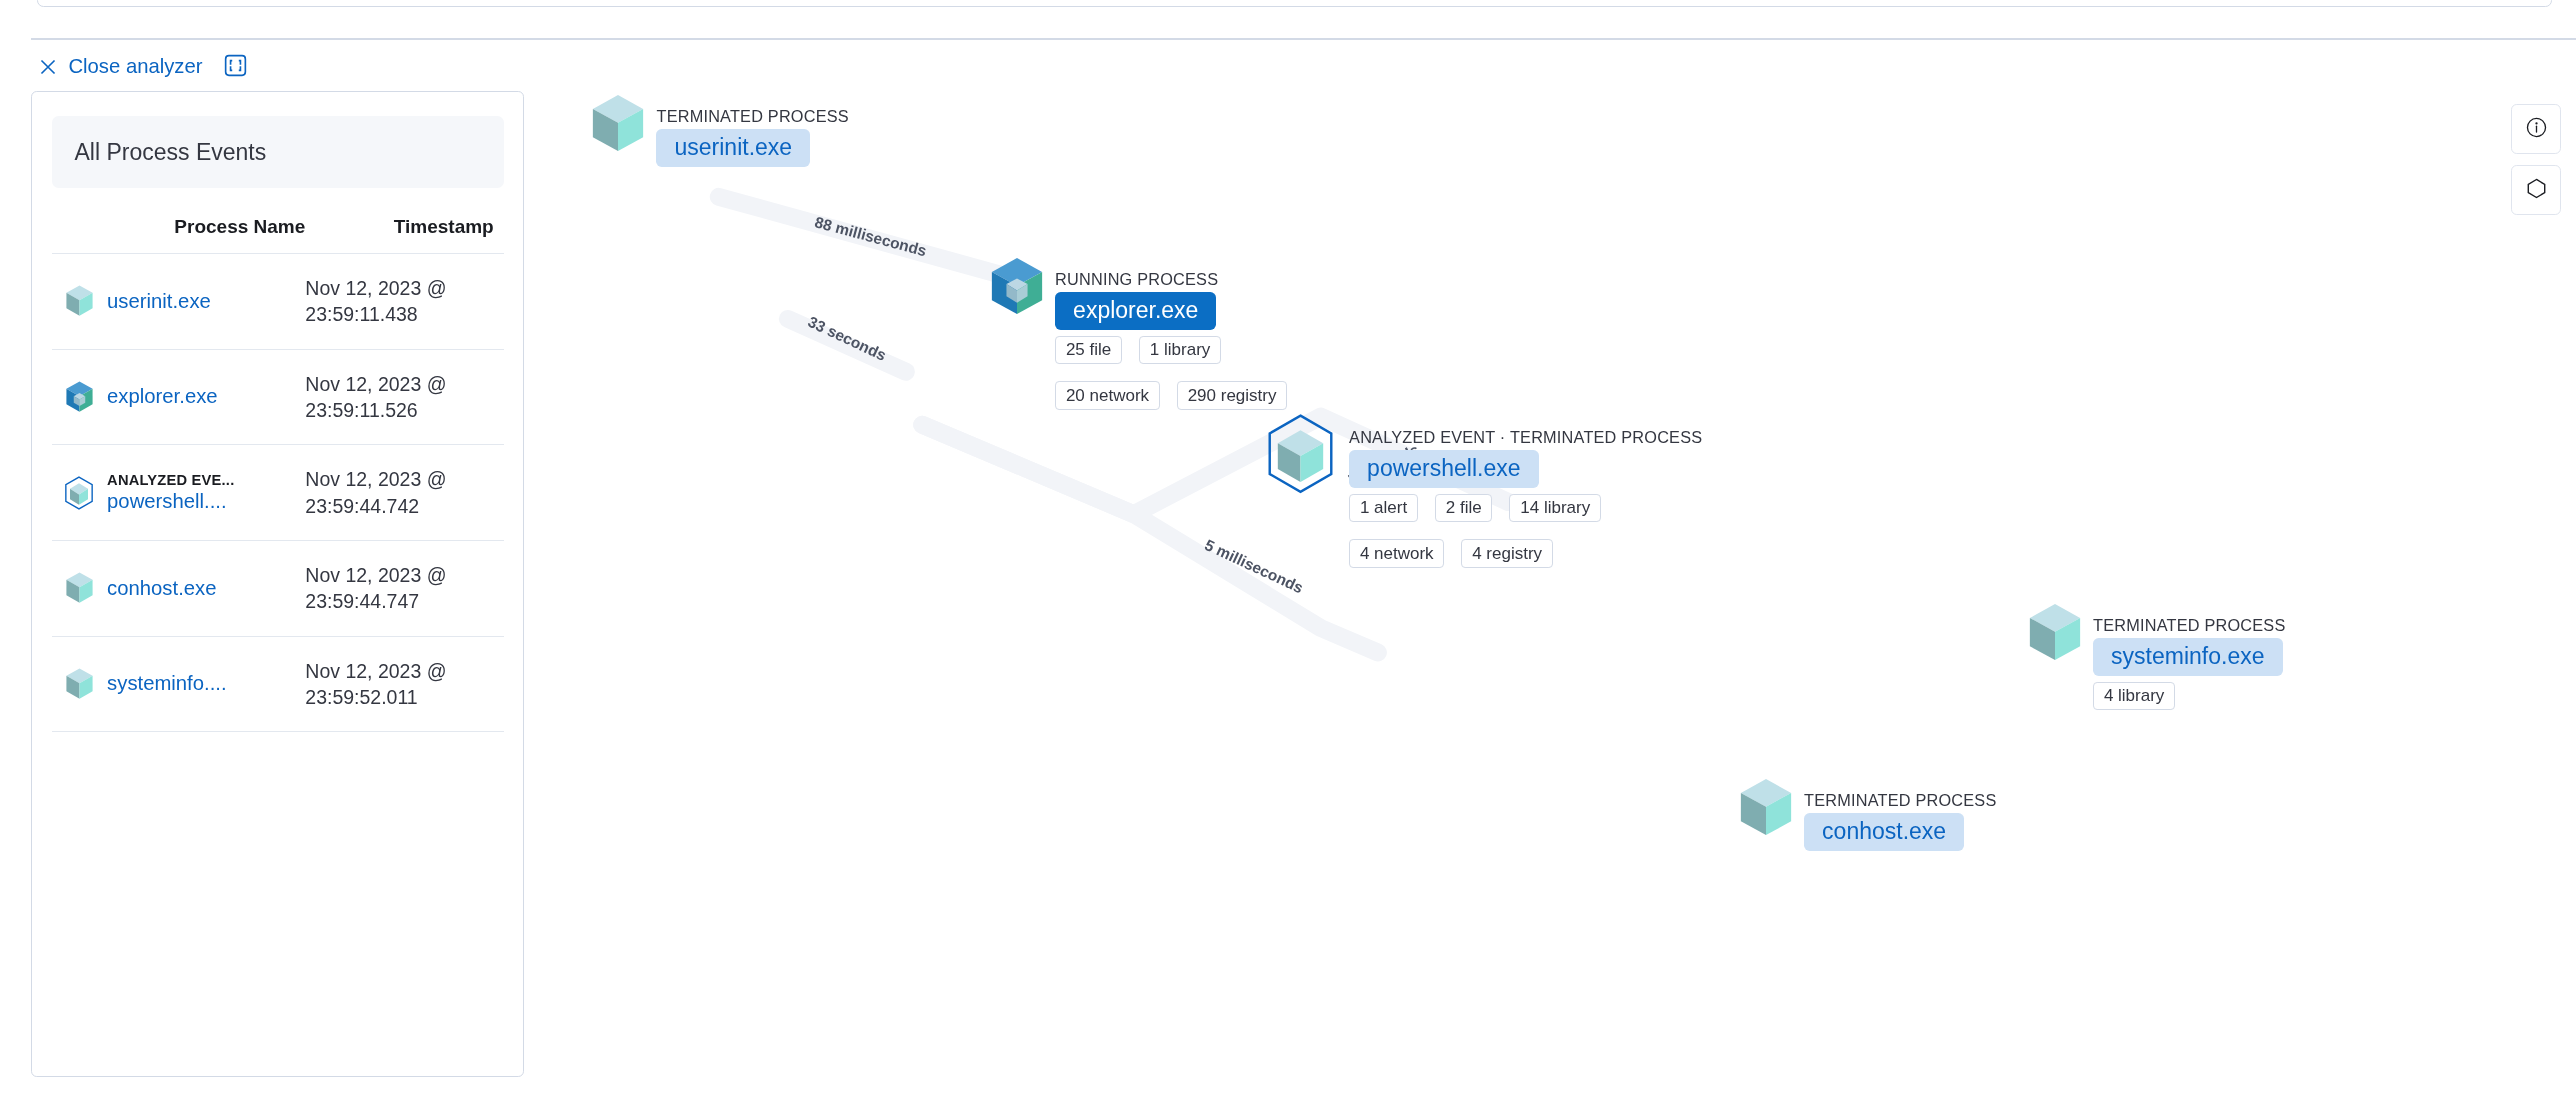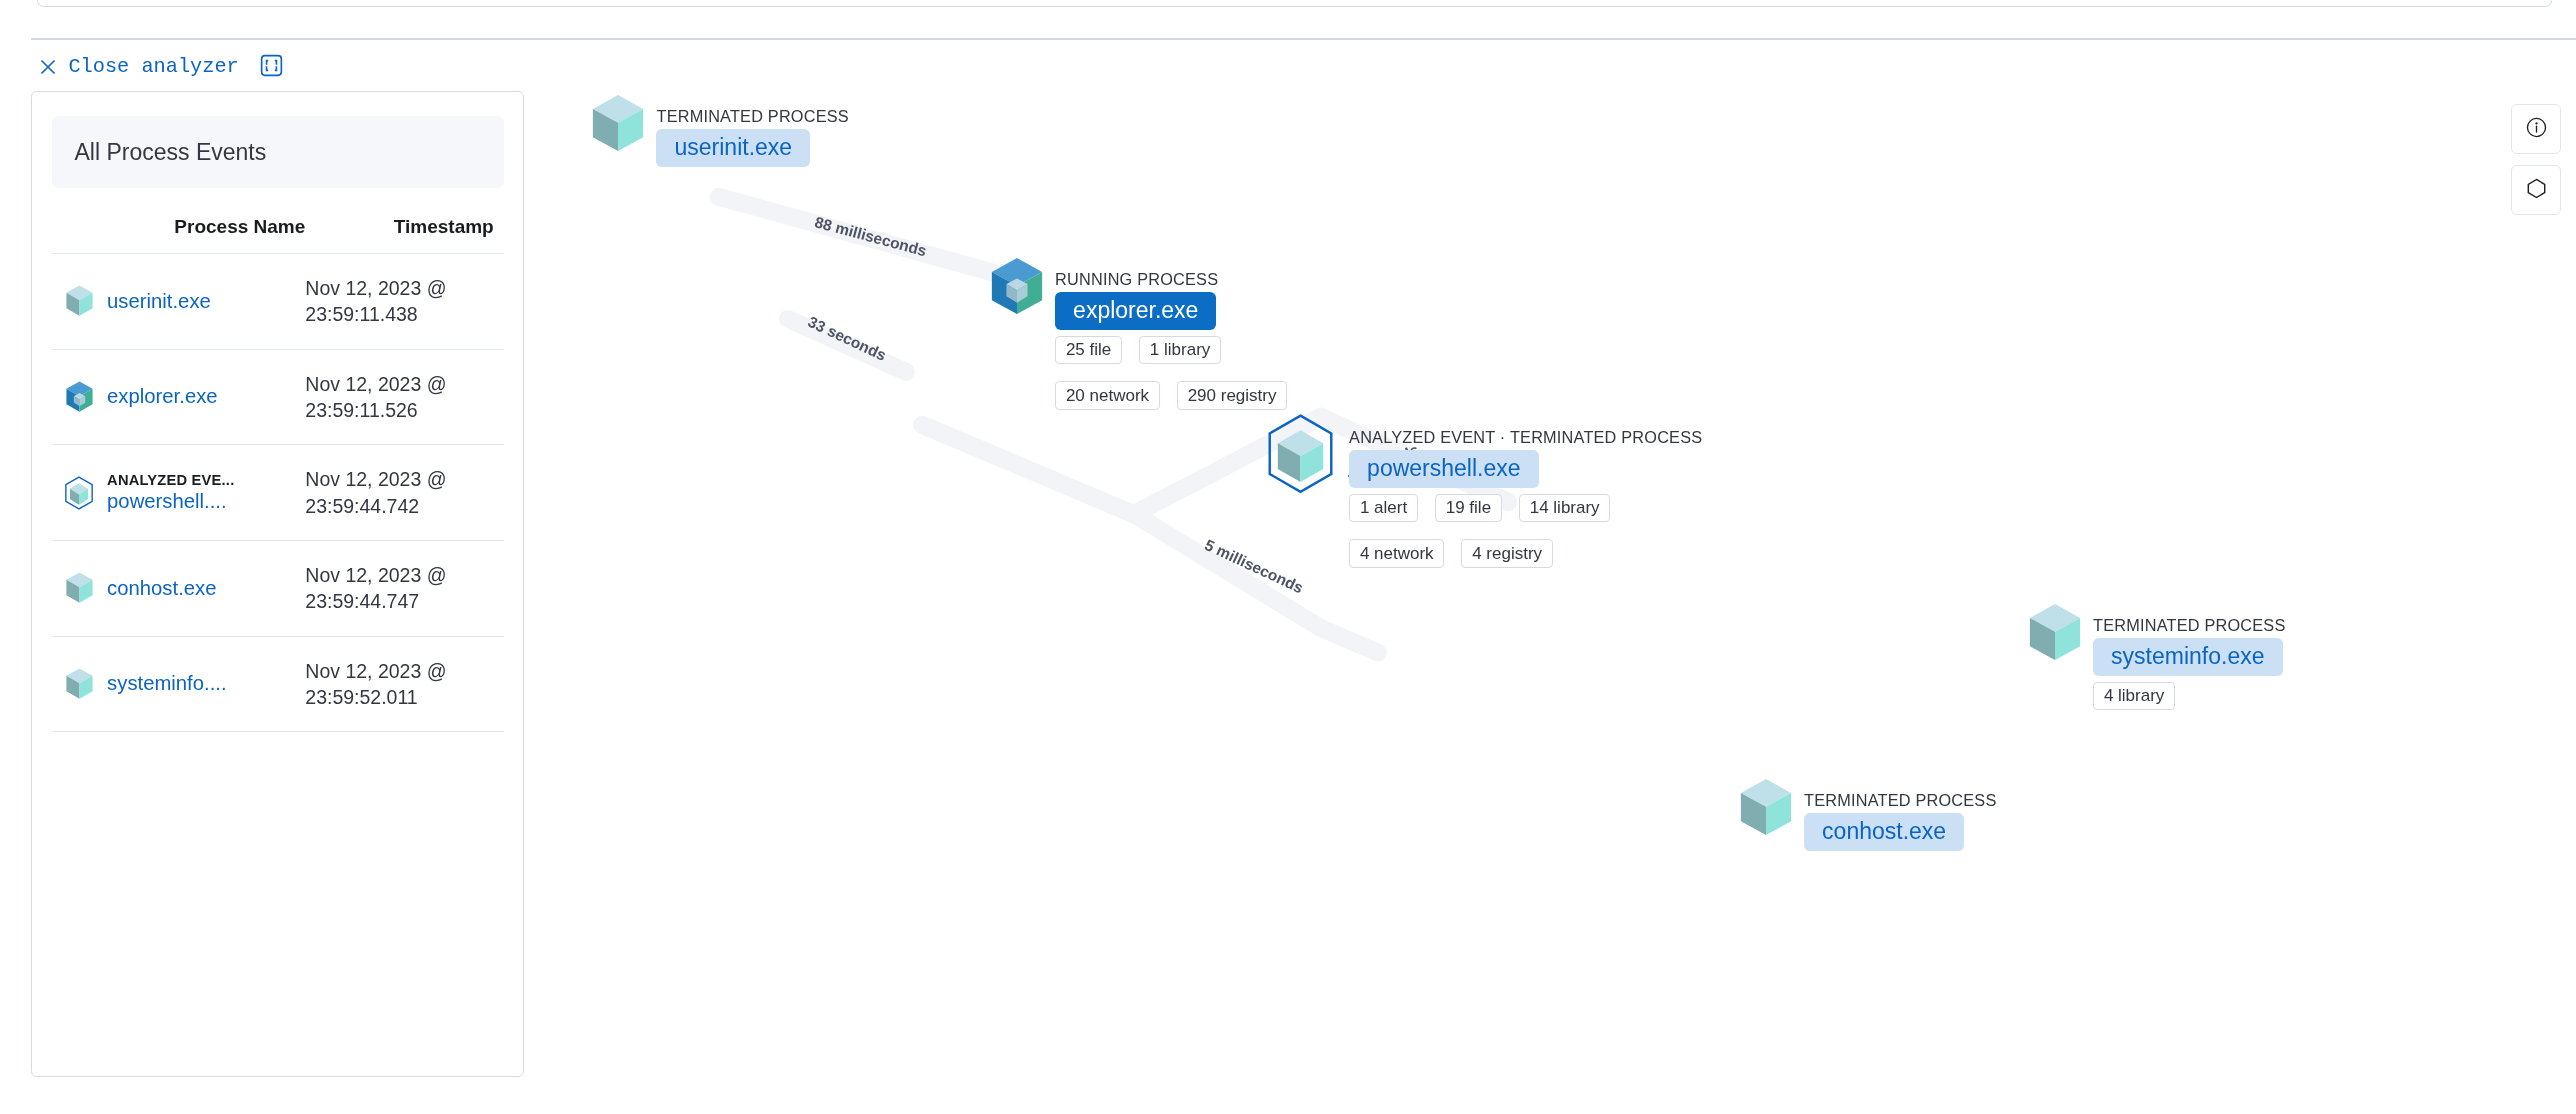--- a/index.html
+++ b/index.html
@@ -27,21 +27,21 @@
 
   .analyzer-bar {
     position: absolute; left: 0; top: 47px;
     width: 2576px; height: 39px;
     display: flex; align-items: center; padding-left: 39px; gap: 0;
   }
   .close-analyzer {
     display: flex; align-items: center; gap: 11.4px;
     color: #0b64c1; font-size: 20.3px; cursor: pointer;
     background: none; border: none; padding: 0;
-    font-family: Liberation Mono, monospace;
+    font-family: Liberation Sans, sans-serif;
     text-align: center;
   }
   .close-analyzer .x-icon { display: inline-flex; width: 18px; height: 18px; }
   .close-analyzer .label { color: #0b64c1; font-size: 20.3px; }
   .fullscreen-btn {
     margin-left: 21px; width: 24.4px; height: 24.4px;
     display: inline-flex; align-items: center; justify-content: center;
     cursor: pointer; background: none; border: none; padding: 0;
   }
 
@@ -322,21 +322,21 @@
           <path d="M50 22 L78 38 L50 54 L22 38 Z" fill="#bfe0e8"></path>
           <path d="M22 38 L50 54 L50 86 L22 70 Z" fill="#7fadb0"></path>
           <path d="M78 38 L50 54 L50 86 L78 70 Z" fill="#8fe3da"></path>
         </svg>
       </span>
       <div class="node-body">
         <div class="node-eyebrow">ANALYZED EVENT · TERMINATED PROCESS</div>
         <span class="node-pill pill-terminated">powershell.exe</span>
         <div class="badges badges-wide">
           <span class="badge">1 alert</span>
-          <span class="badge">19 file</span>
+          <span class="badge">2 file</span>
           <span class="badge">14 library</span>
           <span class="badge">4 network</span>
           <span class="badge">4 registry</span>
         </div>
       </div>
     </div>
 
     <div class="node" style="left:1461px; top:509px;">
       <span class="cube-wrap">
         <svg width="60" height="65" viewBox="0 0 74 80">

